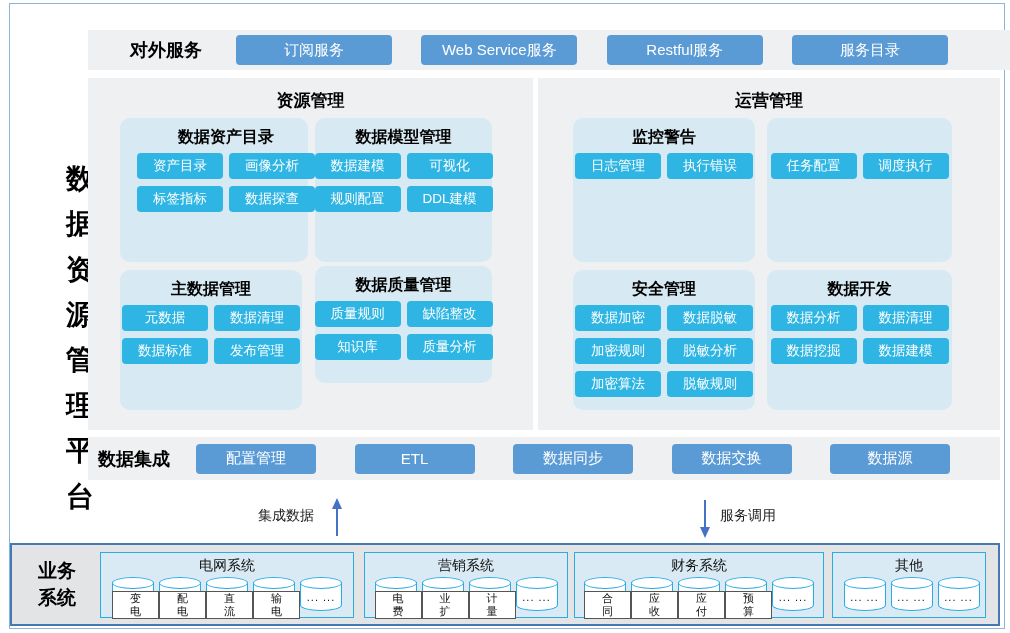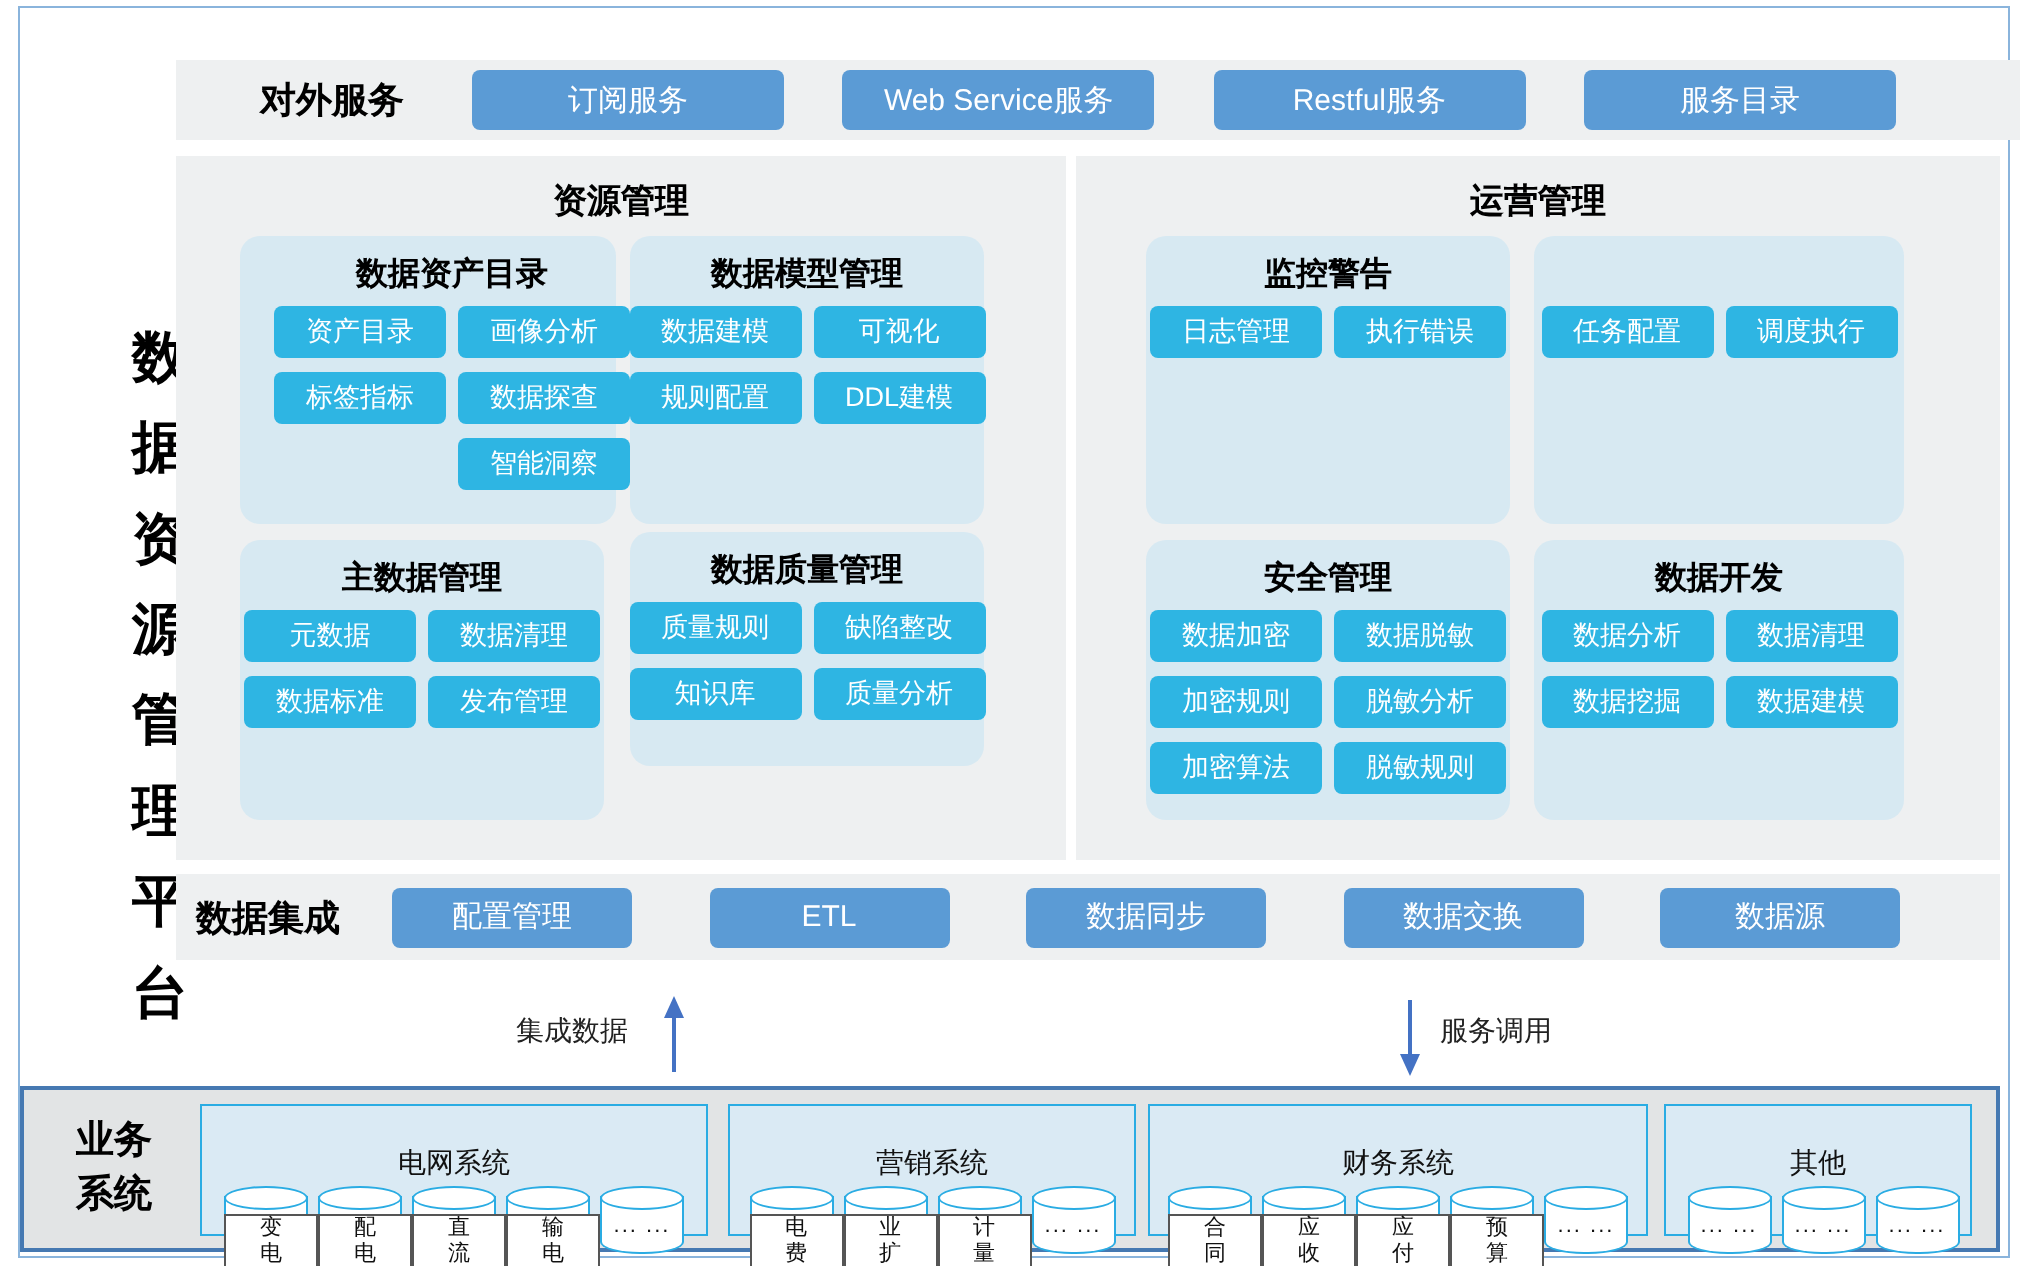--- a/index.html
+++ b/index.html
@@ -72,21 +72,21 @@
   
   .biz{position:absolute;left:10px;top:543px;width:986px;height:79px;
     background:#E2E4E5;border:2px solid #4679B2;}
   .biz-label{position:absolute;left:26px;top:13px;width:44px;font-size:19px;font-weight:bold;
     line-height:1.4;word-break:break-all;color:#000;}
   .grp{position:absolute;top:7px;height:64px;background:#DAEAF4;border:1px solid #2AACE3;}
   .grp.g0{left:88px;width:252px;}
   .grp.g1{left:352px;width:202px;}
   .grp.g2{left:562px;width:248px;}
   .grp.g3{left:820px;width:152px;}
-  .grp-title{text-align:center;font-size:14px;margin-top:20px;color:#111;}
+  .grp-title{text-align:center;font-size:14px;margin-top:4px;color:#111;}
   .cyl-row{display:flex;justify-content:center;gap:5px;margin-top:2px;}
   .cyl-set{display:flex;gap:5px;}
   .cyl{position:relative;width:42px;height:36px;}
   .cyl-top{position:absolute;top:0;left:0;width:40px;height:10px;border:1px solid #2AACE3;
     border-radius:50%;background:#fff;z-index:2;}
   .cyl-body{position:absolute;top:5px;left:0;width:40px;height:28px;border:1px solid #2AACE3;
     border-top:none;border-radius:0 0 20px 20px / 0 0 6px 6px;background:#fff;z-index:1;}
   .cyl-label{position:absolute;z-index:3;top:14px;left:0;width:42px;text-align:center;font-size:11px;}
   .cyl-label span{background:#fff;border:1px solid #555;padding:0 17px;line-height:13px;display:inline-block;}
   .cyl.dots .cyl-label span{border:none;padding:0;background:transparent;letter-spacing:1px;}
@@ -120,24 +120,20 @@
     <div class="chips">
 
     <div class="chip-row">
           <div class="chip">资产目录</div>
           <div class="chip">画像分析</div>
         </div>
         <div class="chip-row">
           <div class="chip">标签指标</div>
           <div class="chip">数据探查</div>
         </div>
-        <div class="chip-row">
-          <div class="chip"></div>
-          <div class="chip">智能洞察</div>
-        </div>
       </div>
   </div>
 
   <div class="block b1">
     <div class="block-title">数据模型管理</div>
     <div class="chips">
 
     <div class="chip-row">
           <div class="chip">数据建模</div>
           <div class="chip">可视化</div>

